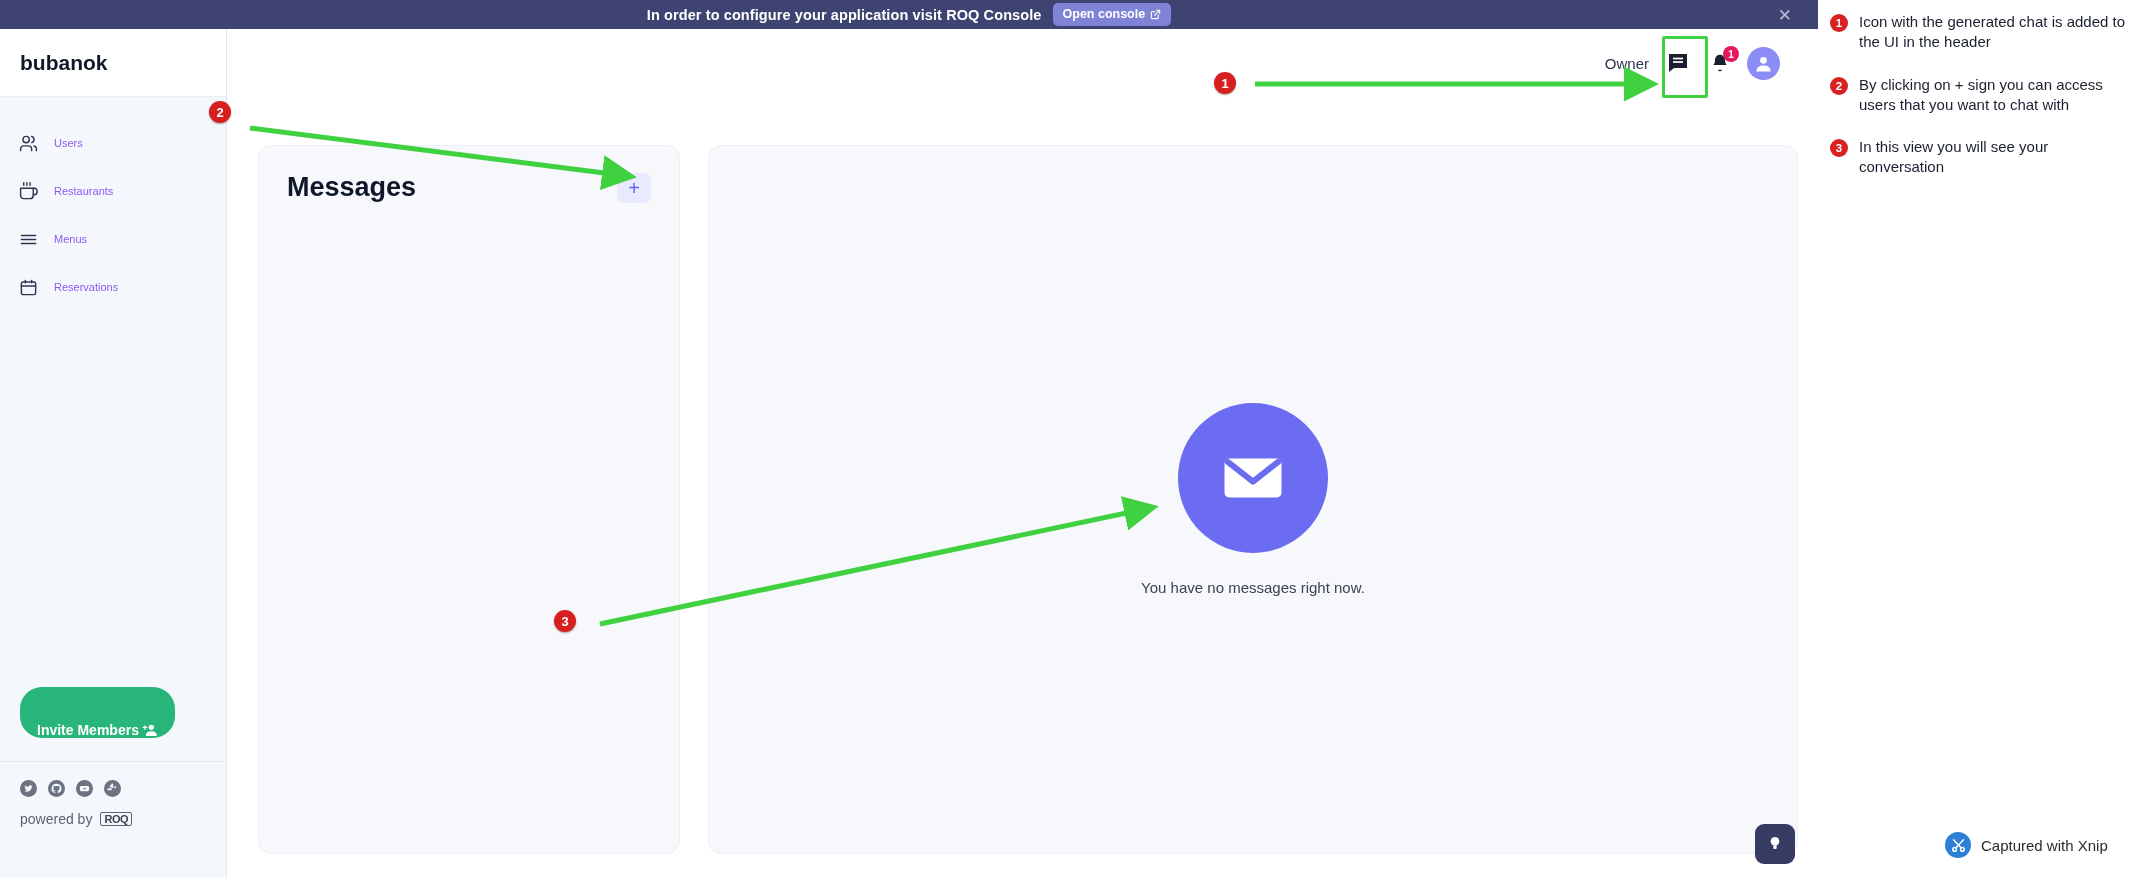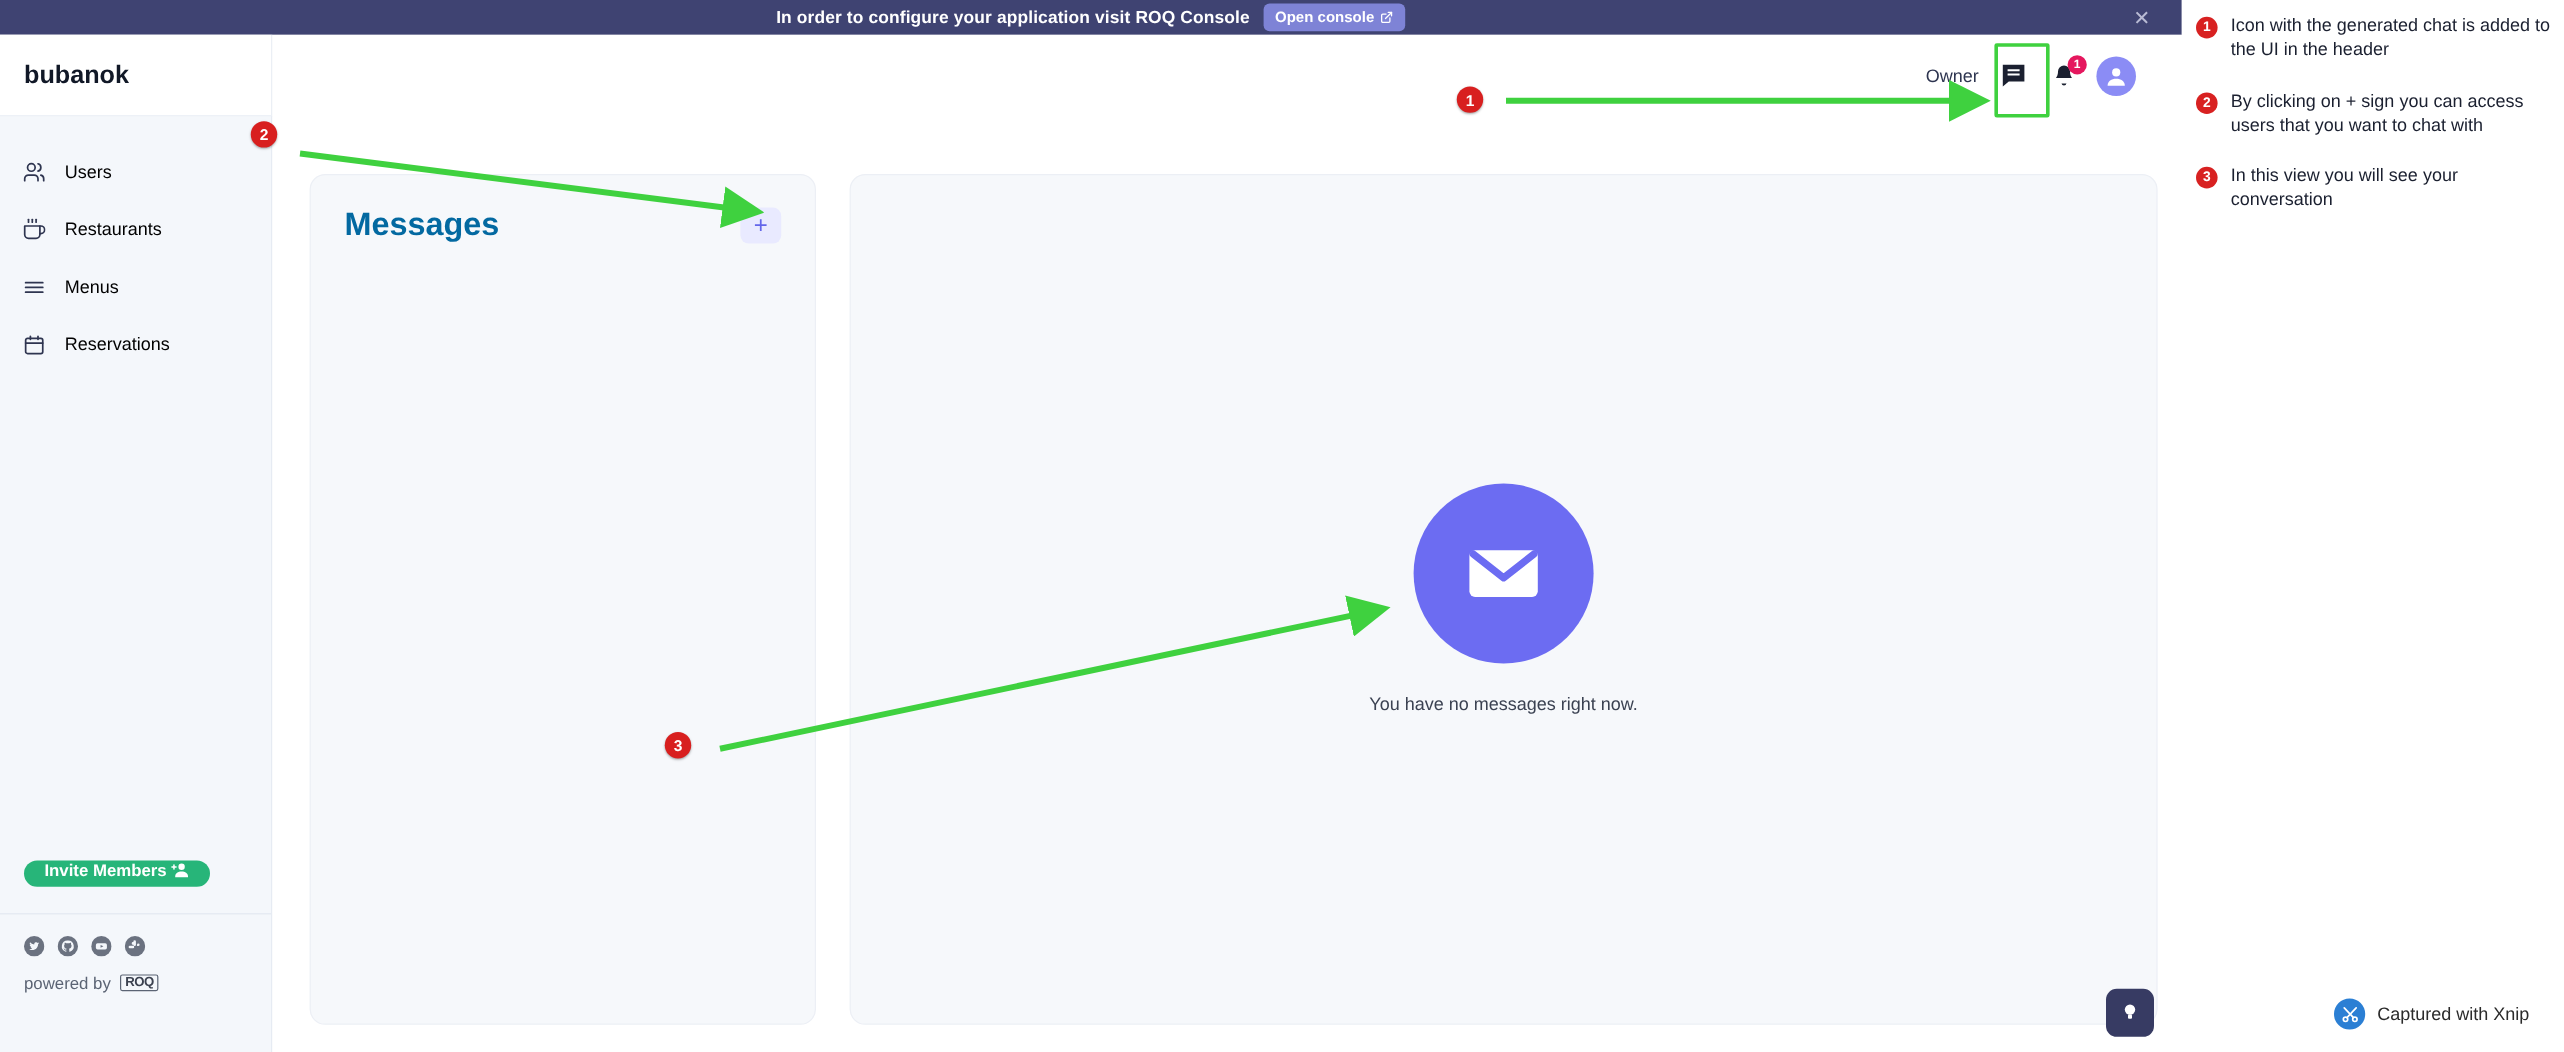--- a/index.html
+++ b/index.html
@@ -35,28 +35,28 @@
     display: flex; flex-direction: column;
   }
   .brand { height: 68px; display: flex; align-items: center; padding-left: 20px;
            background: #ffffff; border-bottom: 1px solid #e9eef5; }
   .brand-name { font-size: 21px; font-weight: 700; color: #111827; }
   .nav { padding-top: 22px; flex: 1; }
   .nav-item {
     display: flex; align-items: center; gap: 16px;
     height: 48px; padding-left: 19px; cursor: pointer; color: #2e3550;
   }
-  .nav-label { font-size: 15px; color: #000000; }
+  .nav-label { font-size: 11px; color: #8b5cf6; }
   .nav-ic { width: 19px; height: 19px; flex: 0 0 19px; color: #2e3550; }
 
   .invite-wrap { padding: 0 0 0 20px; margin-bottom: 22px; }
   .invite-btn {
-    display: inline-flex; align-items: flex-start; gap: 3px;
+    display: inline-flex; align-items: flex-end; gap: 3px;
     background: #27b579; color: #ffffff; border: none; border-radius: 22px;
-    height: 22px; padding: 0 17px; font-size: 14px; font-weight: 700; cursor: pointer;
+    height: 51px; padding: 0 17px; font-size: 14px; font-weight: 700; cursor: pointer;
   }
   .social-bar { border-top: 1px solid #e3e8f0; padding: 18px 0 0 20px; height: 116px; }
   .socials { display: flex; gap: 11px; align-items: center; }
   .soc { width: 17px; height: 17px; color: #6b7280; cursor: pointer; }
   .powered { margin-top: 14px; display: flex; align-items: center; gap: 8px;
              font-size: 14px; color: #5b6474; }
   .roq-logo { border: 1.6px solid #5b6474; border-radius: 2px; padding: 0 3px;
               font-size: 11px; font-weight: 700; letter-spacing: -0.4px; color: #3c4250; text-align: center; }
 
   
@@ -79,21 +79,21 @@
             display: flex; align-items: center; justify-content: center; cursor: pointer; }
 
   
   .content { position: absolute; left: 227px; top: 97px; width: 1910px; height: 780px; background: #ffffff; }
   .panel { position: absolute; background: #f6f8fb; border: 1px solid #eceff5; border-radius: 13px; }
   .panel-left  { left: 31px;  top: 48px; width: 422px; height: 709px; }
   .panel-right { left: 481px; top: 48px; width: 1090px; height: 709px; }
 
   .panel-head { display: flex; align-items: center; justify-content: space-between;
                 padding: 26px 28px 0 28px; }
-  .panel-title { font-size: 27px; font-weight: 700; color: #0369a1; }
+  .panel-title { font-size: 27px; font-weight: 700; color: #0f172a; }
   .plus-btn {
     width: 34px; height: 30px; border-radius: 7px; background: #e9eaff; border: none;
     color: #6366ea; font-size: 20px; line-height: 1; cursor: pointer;
     display: flex; align-items: center; justify-content: center;
   }
 
   .empty-wrap { height: 100%; display: flex; flex-direction: column;
                 align-items: center; justify-content: center; gap: 26px; }
   .empty-circle { width: 150px; height: 150px; border-radius: 50%; background: #6c6cf2;
                   display: flex; align-items: center; justify-content: center; }

